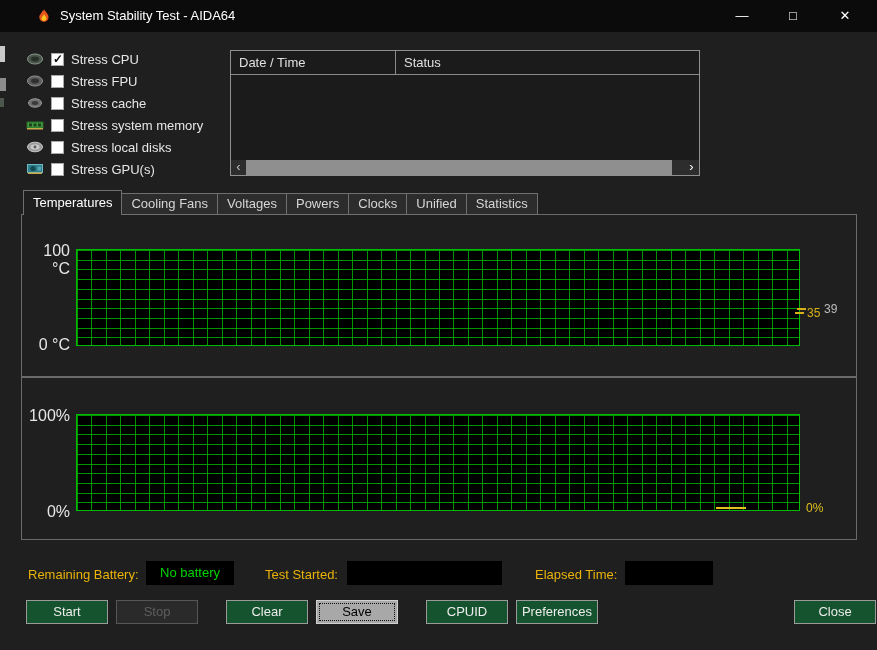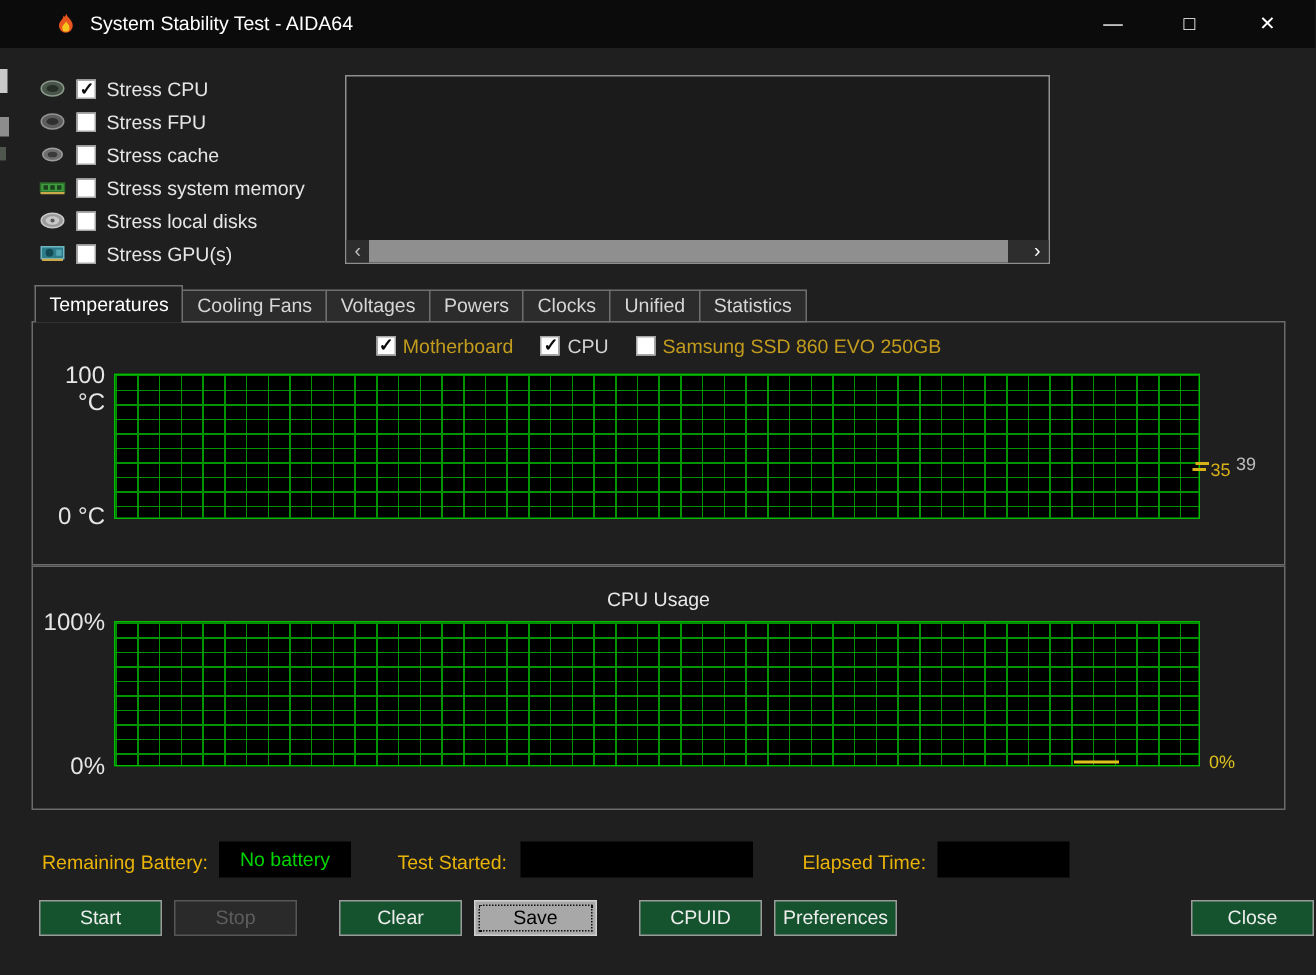--- a/index.html
+++ b/index.html
@@ -178,63 +178,52 @@
         <circle cx="7" cy="6.5" r="2.6" fill="#134b55"></circle>
         <rect x="11.5" y="4.5" width="3.5" height="4" fill="#56a7b5"></rect>
         <rect x="2" y="10.5" width="14" height="1.5" fill="#caa94a"></rect>
       </svg>
   </span>
   <span class="cb"></span>
   <span class="slabel">Stress GPU(s)</span>
 </div>
 
 <div class="logbox">
+  <div class="loghead">
+    <div class="col1">Date / Time</div>
+    <div class="col2">Status</div>
+  </div>
   <div class="hscroll">
     <div class="sarrow left">‹</div>
     <div class="sthumb"></div>
     <div class="sarrow right">›</div>
   </div>
 </div>
 
 <div class="tabs">
   <div class="tab active">Temperatures</div>
   <div class="tab">Cooling Fans</div>
   <div class="tab">Voltages</div>
   <div class="tab">Powers</div>
   <div class="tab">Clocks</div>
   <div class="tab">Unified</div>
   <div class="tab">Statistics</div>
 </div>
 
 <div class="group group-top">
-  <div class="legend">
-    <span class="legend-item">
-      <span class="cb checked"></span>
-      <span class="c-yellow">Motherboard</span>
-    </span>
-    <span class="legend-item">
-      <span class="cb checked"></span>
-      <span class="c-white">CPU</span>
-    </span>
-    <span class="legend-item">
-      <span class="cb"></span>
-      <span class="c-yellow">Samsung SSD 860 EVO 250GB</span>
-    </span>
-  </div>
   <div class="ylab yl-100c">100 °C</div>
   <div class="ylab yl-0c">0 °C</div>
   <div class="plot plot-temp"></div>
   <div class="tick tick1"></div>
   <div class="tick tick2"></div>
   <div class="vlabel v35">35</div>
   <div class="vlabel v39">39</div>
 </div>
 
 <div class="group group-bottom">
-  <div class="chart-title">CPU Usage</div>
   <div class="ylab yl-100p">100%</div>
   <div class="ylab yl-0p">0%</div>
   <div class="plot plot-cpu"></div>
   <div class="useg"></div>
   <div class="vlabel v0p">0%</div>
 </div>
 
 <div class="stat-label lab-batt">Remaining Battery:</div>
 <div class="black-box box-batt">No battery</div>
 <div class="stat-label lab-start">Test Started:</div>

